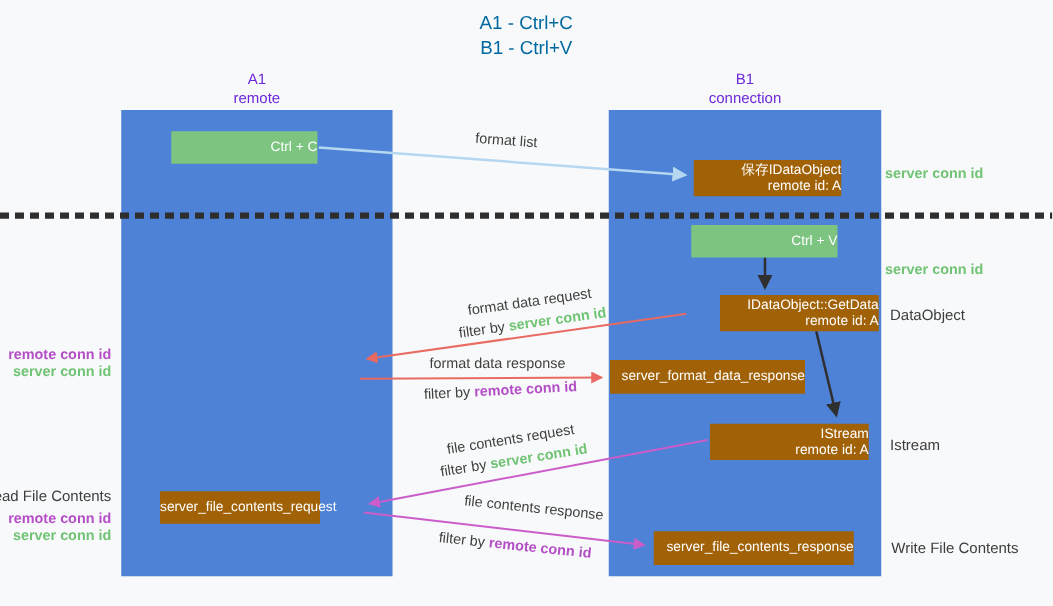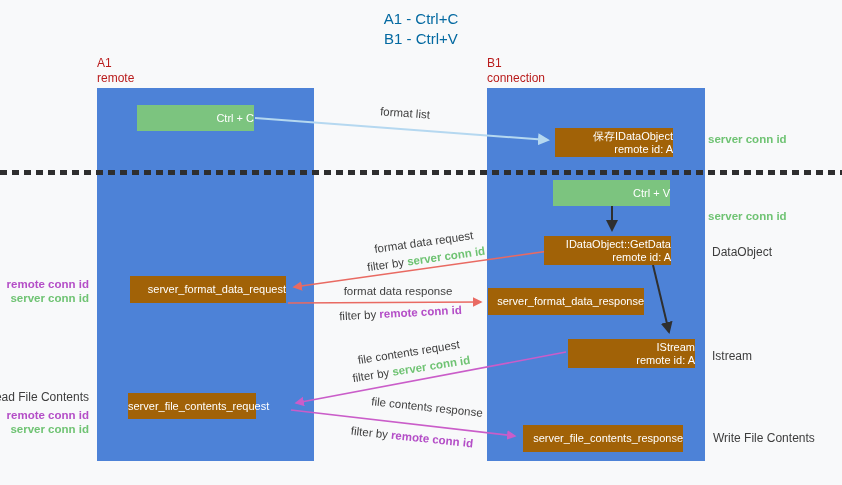--- a/index.html
+++ b/index.html
@@ -7,38 +7,38 @@
   body { font-family:"Liberation Sans","DejaVu Sans",sans-serif; }
   #canvas { position:relative; width:842px; height:485px; background:#f8f9fa; overflow:hidden; }
 
   .title { position:absolute; top:9px; left:0; width:842px; text-align:center;
            font-size:15px; line-height:20px; color:#0369a1; }
 
   .lane { position:absolute; top:88px; height:373px; background:#4d82d7; }
   .lane-left  { left:97px;  width:217px; }
   .lane-right { left:487px; width:218px; }
 
-  .lane-header { position:absolute; top:56px; text-align:left; font-size:12px;
-                 line-height:15px; color:#b91c1c; }
+  .lane-header { position:absolute; top:56px; text-align:center; font-size:12px;
+                 line-height:15px; color:#6d28d9; }
   .lane-header.lh-left  { left:97px;  width:217px; }
   .lane-header.lh-right { left:487px; width:218px; }
 
   .dotted-line { position:absolute; top:170px; left:0; width:842px; height:5px;
      background:repeating-linear-gradient(to right,#2e2e2e 0 7px,transparent 7px 12px); }
 
   .node { position:absolute; color:#ffffff; text-align:right; font-size:11px; }
   .node.single { line-height:26px; white-space:nowrap; }
   .node.dual   { line-height:13px; padding-top:2px; }
   .green-box  { background:#7cc47f; }
   .orange-box { background:#a16207; }
 
   .n-ctrl-c      { left:137px; top:105px; width:117px; height:26px; }
   .n-save-obj    { left:555px; top:128px; width:118px; height:29px; }
   .n-ctrl-v      { left:553px; top:180px; width:117px; height:26px; }
-  .n-getdata     { left:544px; top:236px; width:127px; height:29px; }
+  .n-getdata     { left:576px; top:236px; width:127px; height:29px; }
   .n-format-req  { left:130px; top:276px; width:156px; height:27px; line-height:27px; }
   .n-format-resp { left:488px; top:288px; width:156px; height:27px; line-height:27px; }
   .n-istream     { left:568px; top:339px; width:127px; height:29px; }
   .n-file-req    { left:128px; top:393px; width:128px; height:26px; }
   .n-file-resp   { left:523px; top:425px; width:160px; height:27px; line-height:27px; }
 
   svg.arrows { position:absolute; left:0; top:0; width:842px; height:485px; pointer-events:none; }
 
   .arrow-label { position:absolute; font-size:11.5px; color:#3f3f3f; text-align:center;
                  line-height:17px; white-space:nowrap; }
@@ -122,21 +122,20 @@
     <div>remote id: A</div>
   </div>
 
   <div class="node single green-box n-ctrl-v">Ctrl + V</div>
 
   <div class="node dual orange-box n-getdata">
     <div>IDataObject::GetData</div>
     <div>remote id: A</div>
   </div>
 
-  <div class="node orange-box n-format-req">server_format_data_request</div>
 
   <div class="node orange-box n-format-resp">server_format_data_response</div>
 
   <div class="node dual orange-box n-istream">
     <div>IStream</div>
     <div>remote id: A</div>
   </div>
 
   <div class="node orange-box n-file-req" style="line-height:26px;">server_file_contents_request</div>
 

